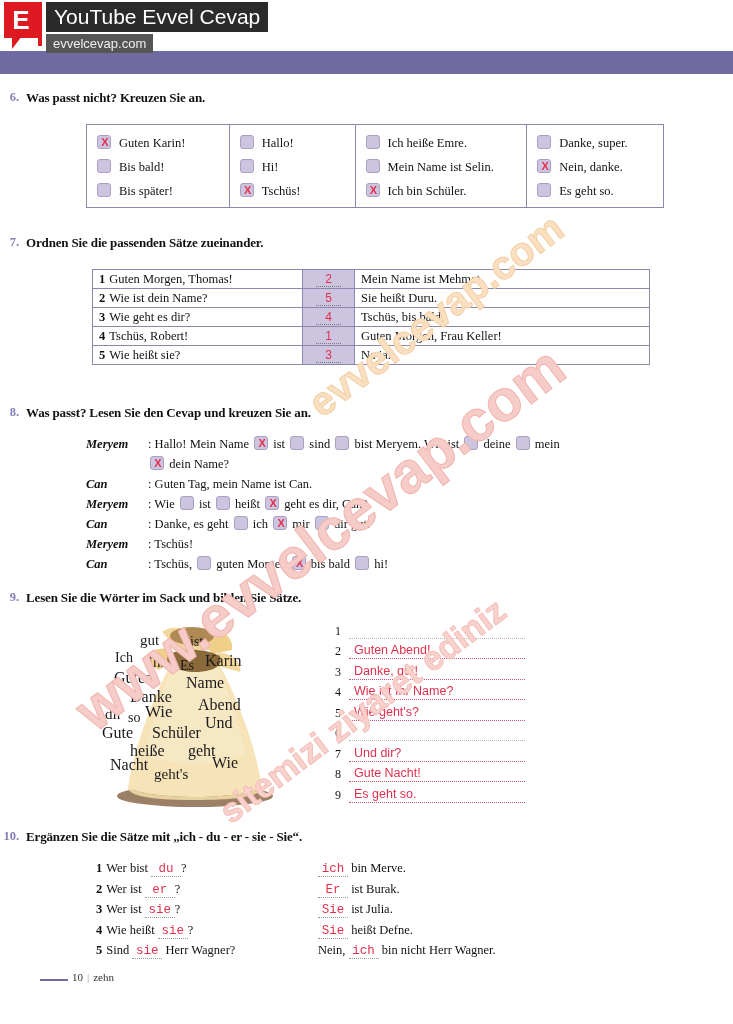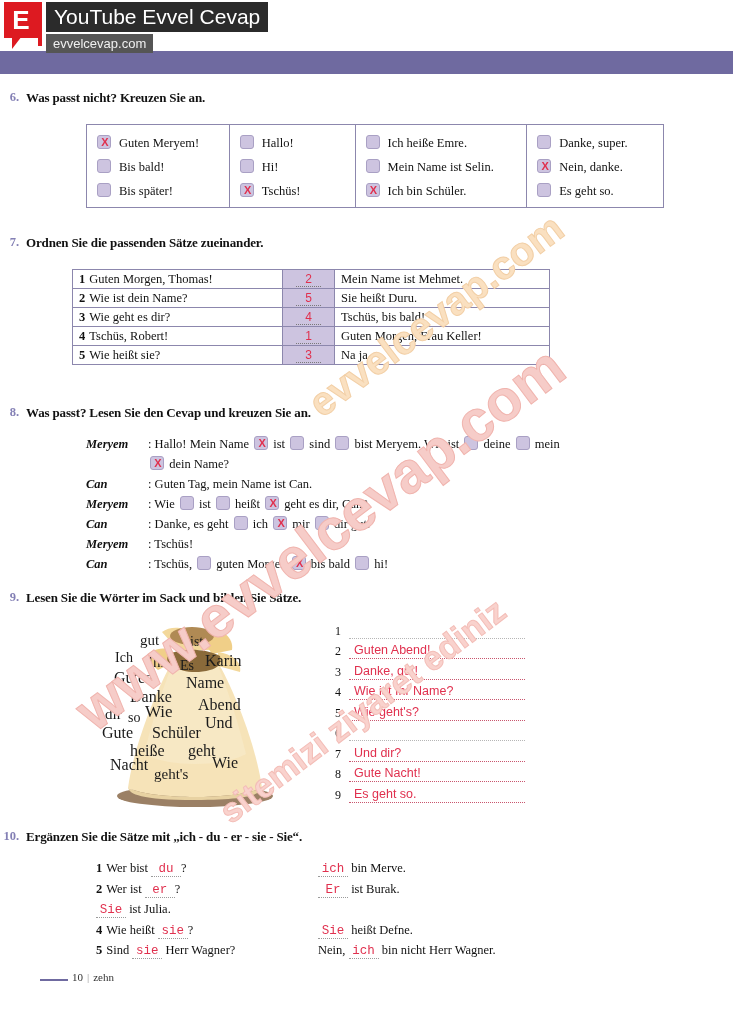--- a/index.html
+++ b/index.html
@@ -48,21 +48,21 @@
 
   
   .box6 { position:absolute; left:86px; top:34px; width:578px; height:84px;
           border:1px solid #8c87ad; display:flex; background:#fff; }
   .col6 { border-right:1px solid #8c87ad; padding:6px 0 0 8px; }
   .col6:last-child { border-right:none; }
   .col6 .row { font-size:12.5px; color:#111; line-height:24px; white-space:nowrap; }
   .col6 .row .t { margin-left:6px; }
 
   
-  .tbl7 { position:absolute; left:72px; top:34px; width:478px;
+  .tbl7 { position:absolute; left:92px; top:34px; width:558px;
           border:1px solid #8c87ad; border-collapse:collapse; }
   .tbl7 td { border:1px solid #8c87ad; font-size:12.5px; color:#111;
              padding:1px 6px; height:19px; }
   .tbl7 td.n { width:210px; }
   .tbl7 td.mid { width:52px; text-align:center; background:#cdc4e0;
                  border-left:1px solid #8c87ad; border-right:1px solid #8c87ad;
                  padding:0; }
   .tbl7 td.mid span { font-family:"Liberation Sans", sans-serif; color:#e0304e;
                       font-size:12px; border-bottom:1px dotted #7a7a7a;
                       padding:0 9px; display:inline-block; }
@@ -142,21 +142,21 @@
 
 <div class="page">
 
   <div class="ex" style="left:0;top:16px;width:733px;">
     <div class="ex-head">
       <div class="ex-num">6.</div>
       <div class="ex-title">Was passt nicht? Kreuzen Sie an.</div>
     </div>
     <div class="box6" id="ex6-box">
         <div class="col6" style="width: 143px;">
-          <div class="row"><span class="cb x"></span><span class="t">Guten Meryem!</span></div>
+          <div class="row"><span class="cb x"></span><span class="t">Guten Karin!</span></div>
           <div class="row"><span class="cb"></span><span class="t">Bis bald!</span></div>
           <div class="row"><span class="cb"></span><span class="t">Bis später!</span></div>
         </div>
         <div class="col6" style="width: 126px;">
           <div class="row"><span class="cb"></span><span class="t">Hallo!</span></div>
           <div class="row"><span class="cb"></span><span class="t">Hi!</span></div>
           <div class="row"><span class="cb x"></span><span class="t">Tschüs!</span></div>
         </div>
         <div class="col6" style="width: 172px;">
           <div class="row"><span class="cb"></span><span class="t">Ich heiße Emre.</span></div>
@@ -336,20 +336,21 @@
     <div class="ex10rows" id="ex10-rows">
         <div class="r10">
           <div class="q"><span class="qi">1</span>Wer bist <span class="fill">du</span>?</div>
           <div class="a"><span class="fill">ich</span> bin Merve.</div>
         </div>
         <div class="r10">
           <div class="q"><span class="qi">2</span>Wer ist <span class="fill">er</span>?</div>
           <div class="a"><span class="fill">Er</span> ist Burak.</div>
         </div>
         <div class="r10">
+          <div class="q"><span class="qi">3</span>Wer ist <span class="fill">sie</span>?</div>
           <div class="a"><span class="fill">Sie</span> ist Julia.</div>
         </div>
         <div class="r10">
           <div class="q"><span class="qi">4</span>Wie heißt <span class="fill">sie</span>?</div>
           <div class="a"><span class="fill">Sie</span> heißt Defne.</div>
         </div>
         <div class="r10">
           <div class="q"><span class="qi">5</span>Sind <span class="fill">sie</span> Herr Wagner?</div>
           <div class="a">Nein, <span class="fill">ich</span> bin nicht Herr Wagner.</div>
         </div>

